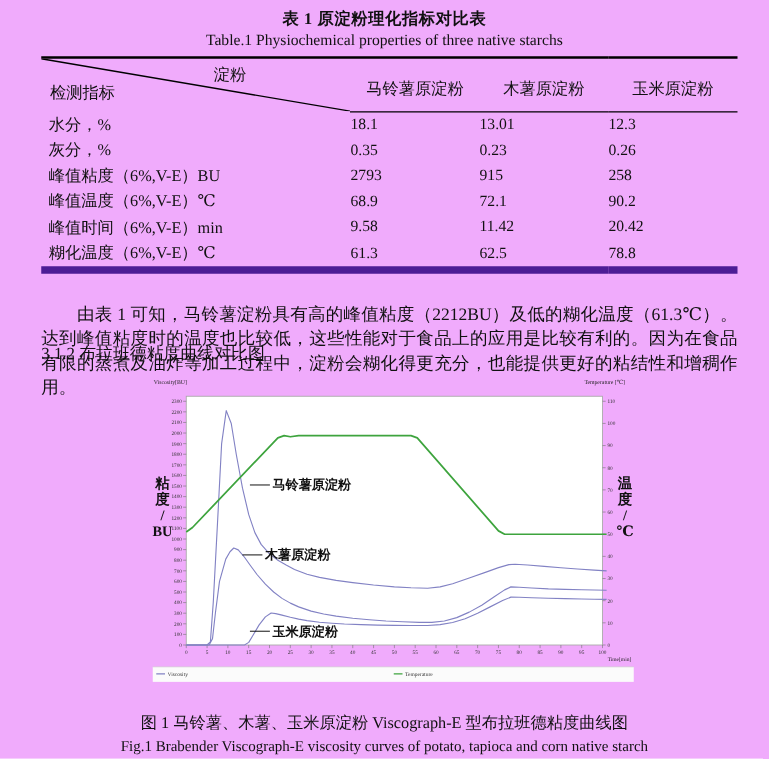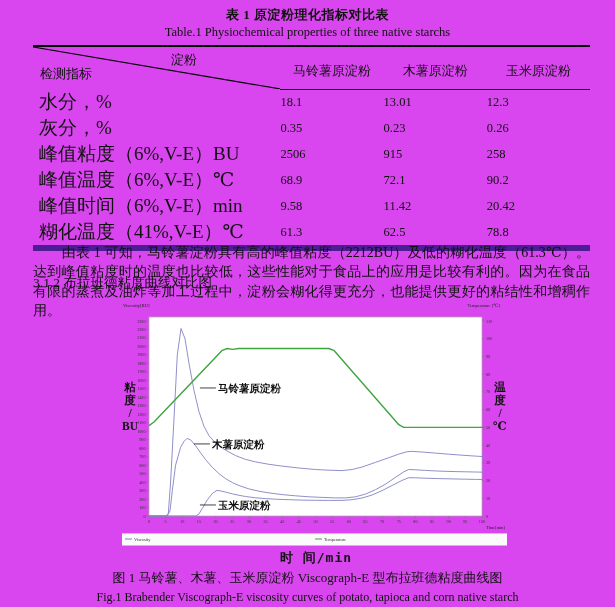--- a/index.html
+++ b/index.html
@@ -1,33 +1,33 @@
 <!DOCTYPE html>
 <html><head>
 <meta charset="utf-8">
 <style>
   html,body{margin:0;padding:0;background:#ffffff;}
-  .page{position:relative;width:615px;height:607px;background:#d946ef;overflow:hidden;
+  .page{position:relative;width:615px;height:607px;background:#f0abfc;overflow:hidden;
         font-family:"Liberation Serif","DejaVu Serif",serif;color:#111;}
 
   .tbl-title-zh{position:absolute;top:6px;left:0;width:615px;text-align:center;
                 font-size:13px;font-weight:600;letter-spacing:.5px;}
   .tbl-title-en{position:absolute;top:25px;left:0;width:615px;text-align:center;font-size:12.5px;}
 
   table.starch-table{position:absolute;left:33px;top:45px;width:557px;border-collapse:collapse;
                      table-layout:fixed;border-top:2px solid #000;border-bottom:6px solid #4c1d95;}
   .starch-table th,.starch-table td{padding:0;font-weight:400;}
   .diag-cell{position:relative;width:247px;height:42px;}
   .diag-svg{position:absolute;left:0;top:0;width:100%;height:100%;display:block;}
   .diag-top{position:absolute;top:4px;left:138px;font-size:13px;}
   .diag-bottom{position:absolute;bottom:6px;left:7px;font-size:13px;}
   th.col-h{border-bottom:1.6px solid #000;text-align:center;vertical-align:bottom;
            padding-bottom:9px;font-size:13px;width:103px;}
   .starch-table tbody td{height:20.5px;font-size:12.5px;}
-  .starch-table tbody td.row-label{text-align:left;padding-left:6px;font-size:19px;}
+  .starch-table tbody td.row-label{text-align:left;padding-left:6px;font-size:13px;}
 
   .para{position:absolute;left:33px;top:215px;width:557px;font-size:14px;line-height:19.3px;
         text-align:justify;text-indent:2.05em;margin-top:28px;}
   .section-heading{position:absolute;left:33px;top:274px;font-size:13.5px;}
 
   .chart-wrap{position:absolute;left:122px;top:299px;width:388px;height:248px;}
   .chart-svg{position:absolute;left:0;top:0;width:388px;height:248px;display:block;}
   .v-label{position:absolute;width:18px;text-align:center;font-size:11.5px;font-weight:700;
            line-height:13px;white-space:pre-line;color:#111;}
   .v-label.left{left:-1px;top:82px;}
@@ -69,38 +69,38 @@
           <td>12.3</td>
         </tr>
         <tr>
           <td class="row-label">灰分，%</td>
           <td>0.35</td>
           <td>0.23</td>
           <td>0.26</td>
         </tr>
         <tr>
           <td class="row-label">峰值粘度（6%,V-E）BU</td>
-          <td>2506</td>
+          <td>2793</td>
           <td>915</td>
           <td>258</td>
         </tr>
         <tr>
           <td class="row-label">峰值温度（6%,V-E）℃</td>
           <td>68.9</td>
           <td>72.1</td>
           <td>90.2</td>
         </tr>
         <tr>
           <td class="row-label">峰值时间（6%,V-E）min</td>
           <td>9.58</td>
           <td>11.42</td>
           <td>20.42</td>
         </tr>
         <tr>
-          <td class="row-label">糊化温度（41%,V-E）℃</td>
+          <td class="row-label">糊化温度（6%,V-E）℃</td>
           <td>61.3</td>
           <td>62.5</td>
           <td>78.8</td>
         </tr>
       </tbody>
   </table>
 
   <p class="para">由表 1 可知，马铃薯淀粉具有高的峰值粘度（2212BU）及低的糊化温度（61.3℃）。达到峰值粘度时的温度也比较低，这些性能对于食品上的应用是比较有利的。因为在食品有限的蒸煮及油炸等加工过程中，淀粉会糊化得更充分，也能提供更好的粘结性和增稠作用。</p>
   <div class="section-heading">3.1.2 布拉班德粘度曲线对比图</div>
 
@@ -244,17 +244,16 @@
     <div class="v-label left">粘
 度
 /
 BU</div>
     <div class="v-label right">温
 度
 /
 ℃</div>
   </div>
 
-  <div class="x-label-cn">时 间/min</div>
   <div class="caption-zh">图 1  马铃薯、木薯、玉米原淀粉 Viscograph-E 型布拉班德粘度曲线图</div>
   <div class="caption-en">Fig.1 Brabender Viscograph-E viscosity curves of potato, tapioca and corn native starch</div>
 
 </div>
 
 </body></html>

